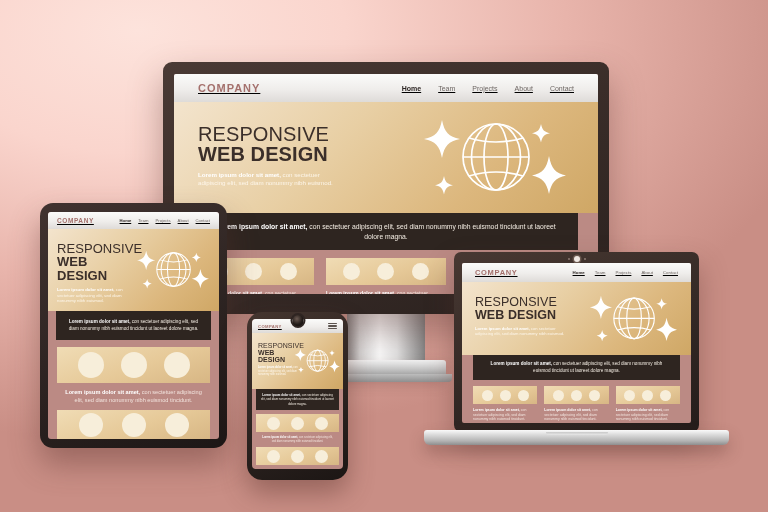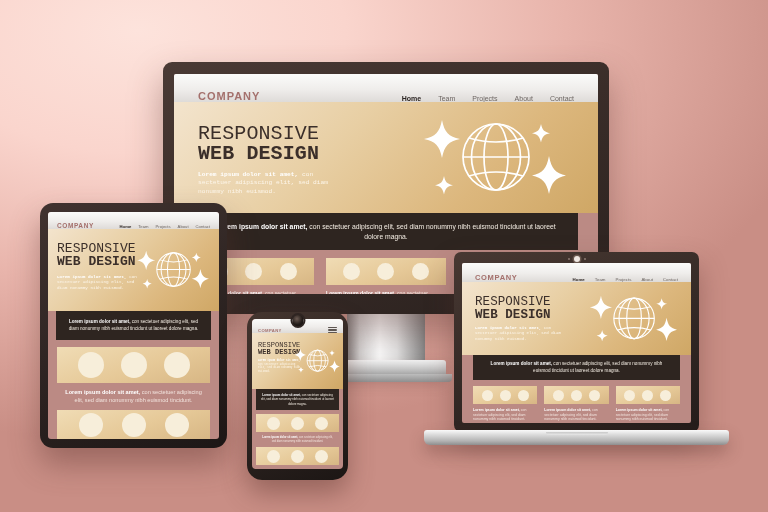--- a/index.html
+++ b/index.html
@@ -10,33 +10,33 @@
       radial-gradient(ellipse 90% 80% at 18% 6%, #fde3dc 0%, #fad5cd 30%, #e8b4ab 62%, #c98e85 100%),
       #c98e85;
     position:relative;
   }
   .stage { position:absolute; inset:0; }
 
   
   .screen { position:relative; width:100%; height:100%; overflow:hidden; background:#bb8a84; }
   .navbar {
     background:linear-gradient(180deg,#fbfbfa 0%,#efedeb 55%,#dedbd8 100%);
-    display:flex; align-items:flex-end; justify-content:space-between;
+    display:flex; align-items:center; justify-content:space-between;
     width:100%;
+    text-decoration:underline;
   }
   .logo { color:#a4706c; font-weight:bold; letter-spacing:.09em; }
   .nav-links { display:flex; }
   .nav-links span { color:#6d6663; white-space:nowrap; }
   .nav-links span.active { color:#2c2523; font-weight:bold; }
 
   .hero {
     position:relative; width:100%;
     background:linear-gradient(135deg,#f3e4cd 0%,#e8cfa4 38%,#dcb77d 72%,#cfa765 100%);
     overflow:hidden;
-    font-family:Liberation Mono, monospace;
   }
   .hero-title { color:#3b2f2a; line-height:1.02; }
   .hero-title .t1 { font-weight:400; display:block; letter-spacing:.005em; }
   .hero-title .t2 { font-weight:bold; display:block; letter-spacing:.005em; }
   .hero-sub { color:#fdf6ea; line-height:1.35; }
   .hero-sub b { color:#fff; font-weight:bold; }
   .hero-art { position:absolute; }
   .hero-art svg { display:block; width:100%; height:100%; }
 
   .band {

